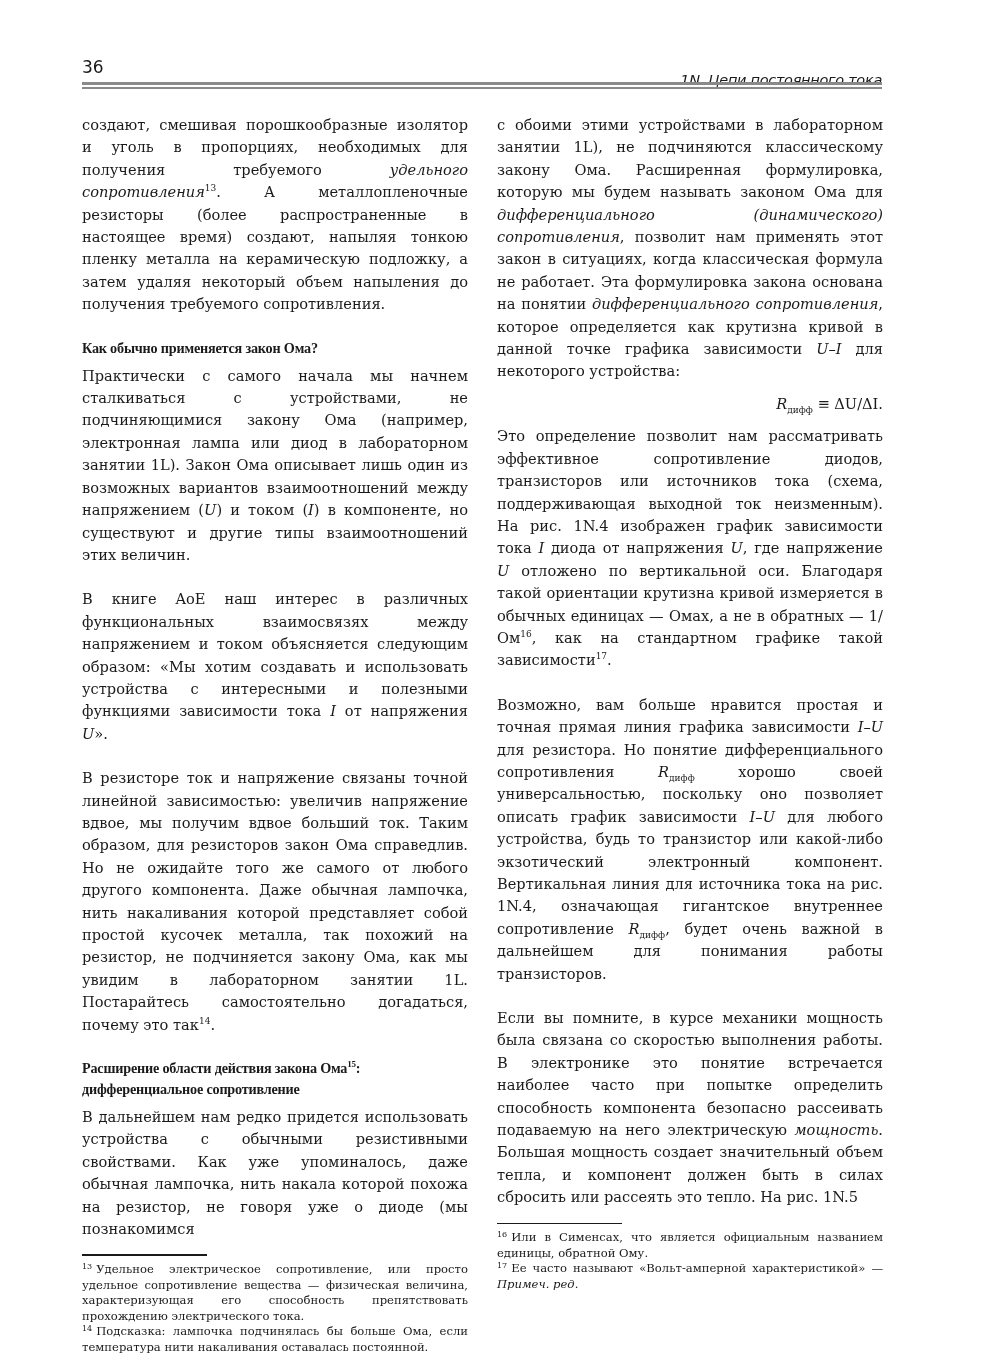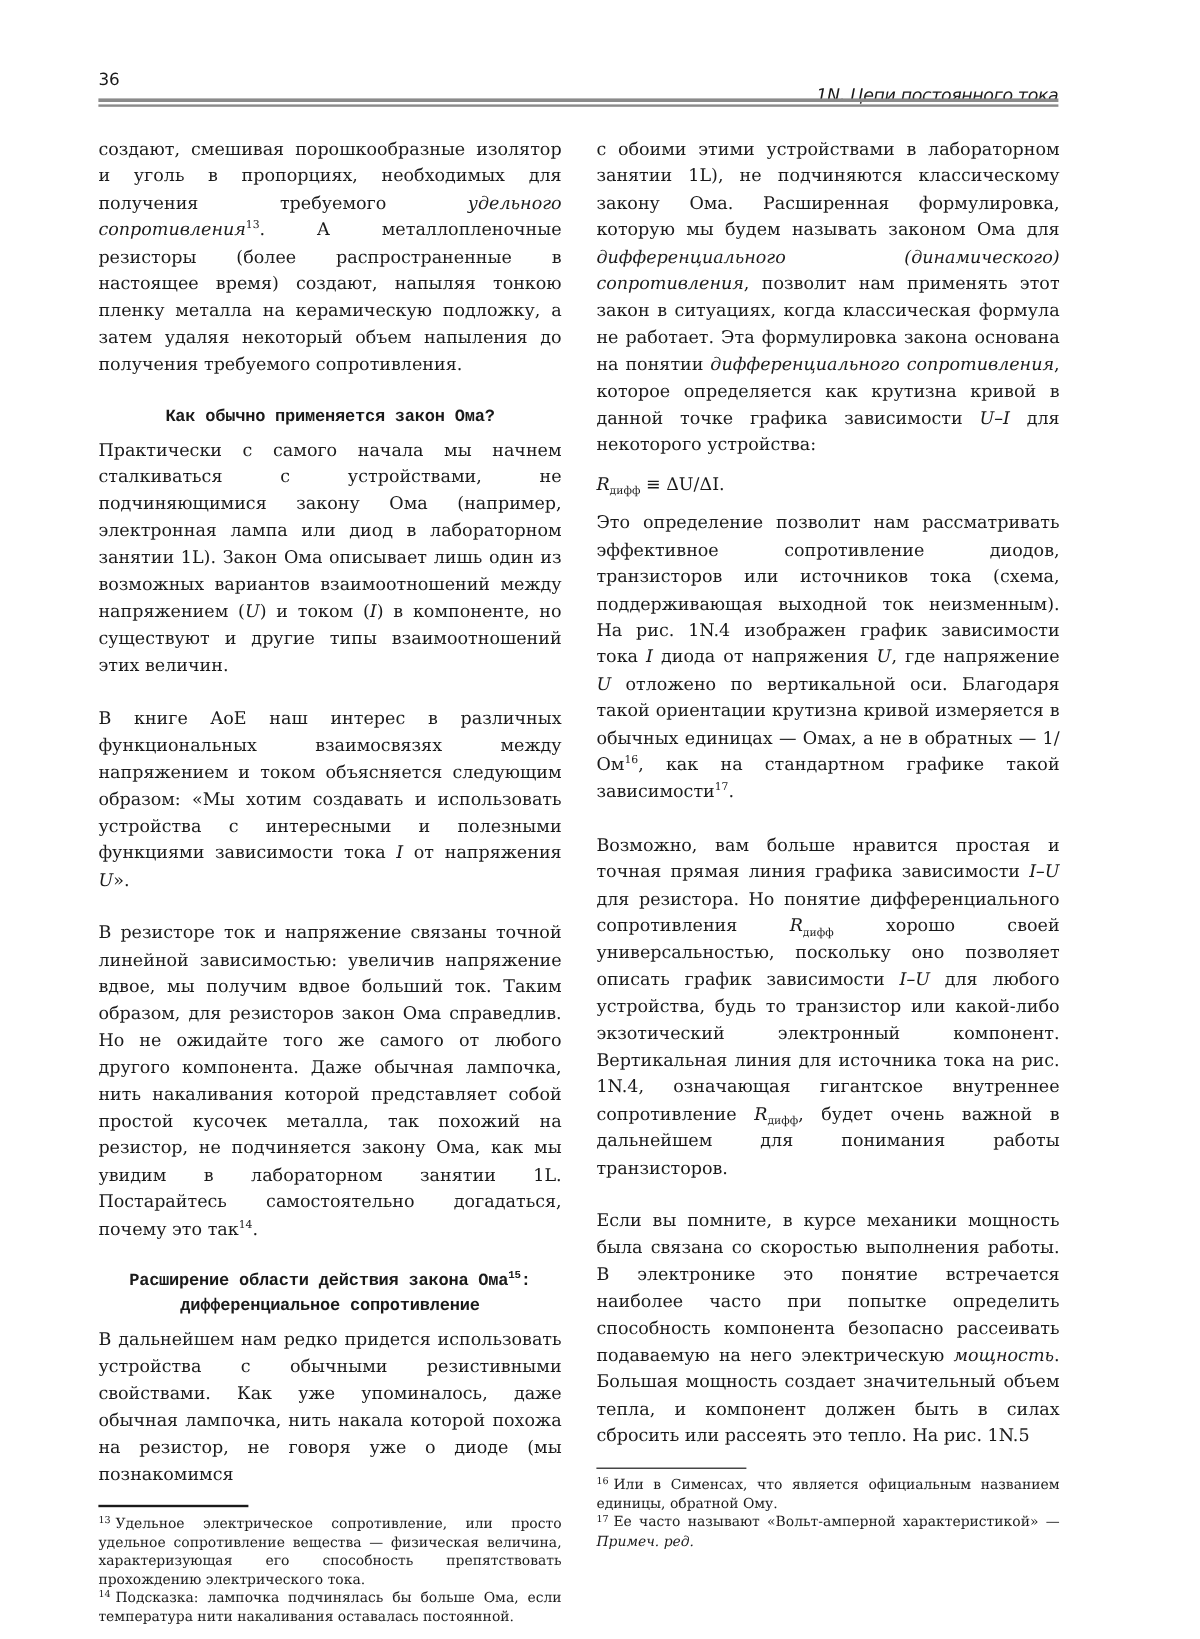--- a/index.html
+++ b/index.html
@@ -1,31 +1,31 @@
 <!DOCTYPE html>
 <html><head>
 <meta charset="utf-8">
 <style>
   html, body { margin: 0; padding: 0; background: #ffffff; }
   body { width: 1000px; height: 1366px; position: relative; overflow: hidden; color: #1a1a1a; }
   .header { position: absolute; left: 82px; top: 56px; width: 800px; height: 34px; }
-  .page-num { position: absolute; left: 0; top: 0; font-family: "DejaVu Sans", sans-serif; font-size: 14px; line-height: 22px; }
+  .page-num { position: absolute; left: 0; top: 0; font-family: "DejaVu Sans", sans-serif; font-size: 17px; line-height: 22px; }
   .running-title { position: absolute; right: 0; top: 1px; font-family: "DejaVu Sans", sans-serif; font-style: italic; font-size: 14.5px; line-height: 22px; letter-spacing: -0.3px; margin-top: 12px; }
   .rule1 { position: absolute; left: 0; right: 0; top: 26px; height: 3px; background: #8a8a8a; }
   .rule2 { position: absolute; left: 0; right: 0; top: 31px; height: 1.5px; background: #8a8a8a; }
 
   .col { position: absolute; top: 98px; width: 386px; font-family: "DejaVu Serif", serif; font-size: 14.6px; line-height: 22.4px; margin-top: 16px; }
   .col-left { left: 82px; }
   .col-right { left: 497px; }
   p { margin: 0; text-align: justify; hyphens: manual; }
   .gap { height: 22px; }
-  h2 { font-family: Liberation Mono, monospace; font-weight: bold; font-size: 14.2px; line-height: 21px; margin: 0 0 6px 0; letter-spacing: -0.2px; text-align: center; }
+  h2 { font-family: Liberation Serif, serif; font-weight: bold; font-size: 14.2px; line-height: 21px; margin: 0 0 6px 0; letter-spacing: -0.2px; }
   sup { font-size: 9px; line-height: 0; vertical-align: 6px; }
   sub { font-size: 9px; line-height: 0; vertical-align: -4px; }
-  .formula { text-align: left; margin: 10px 0 10px 0; font-style: normal; }
+  .formula { text-align: right; margin: 10px 0 10px 0; font-style: normal; }
   .fn-rule { width: 125px; height: 1.5px; background: #1a1a1a; margin: 14px 0 6px 0; }
   .footnotes { font-size: 11.6px; line-height: 15.6px; }
   .footnotes p { text-align: justify; }
   .fn-mark { font-size: 8px; vertical-align: 4px; line-height: 0; margin-right: 4px; }
 </style>
 </head>
 <body>
 
 <div class="header">
   <span class="page-num">36</span>

